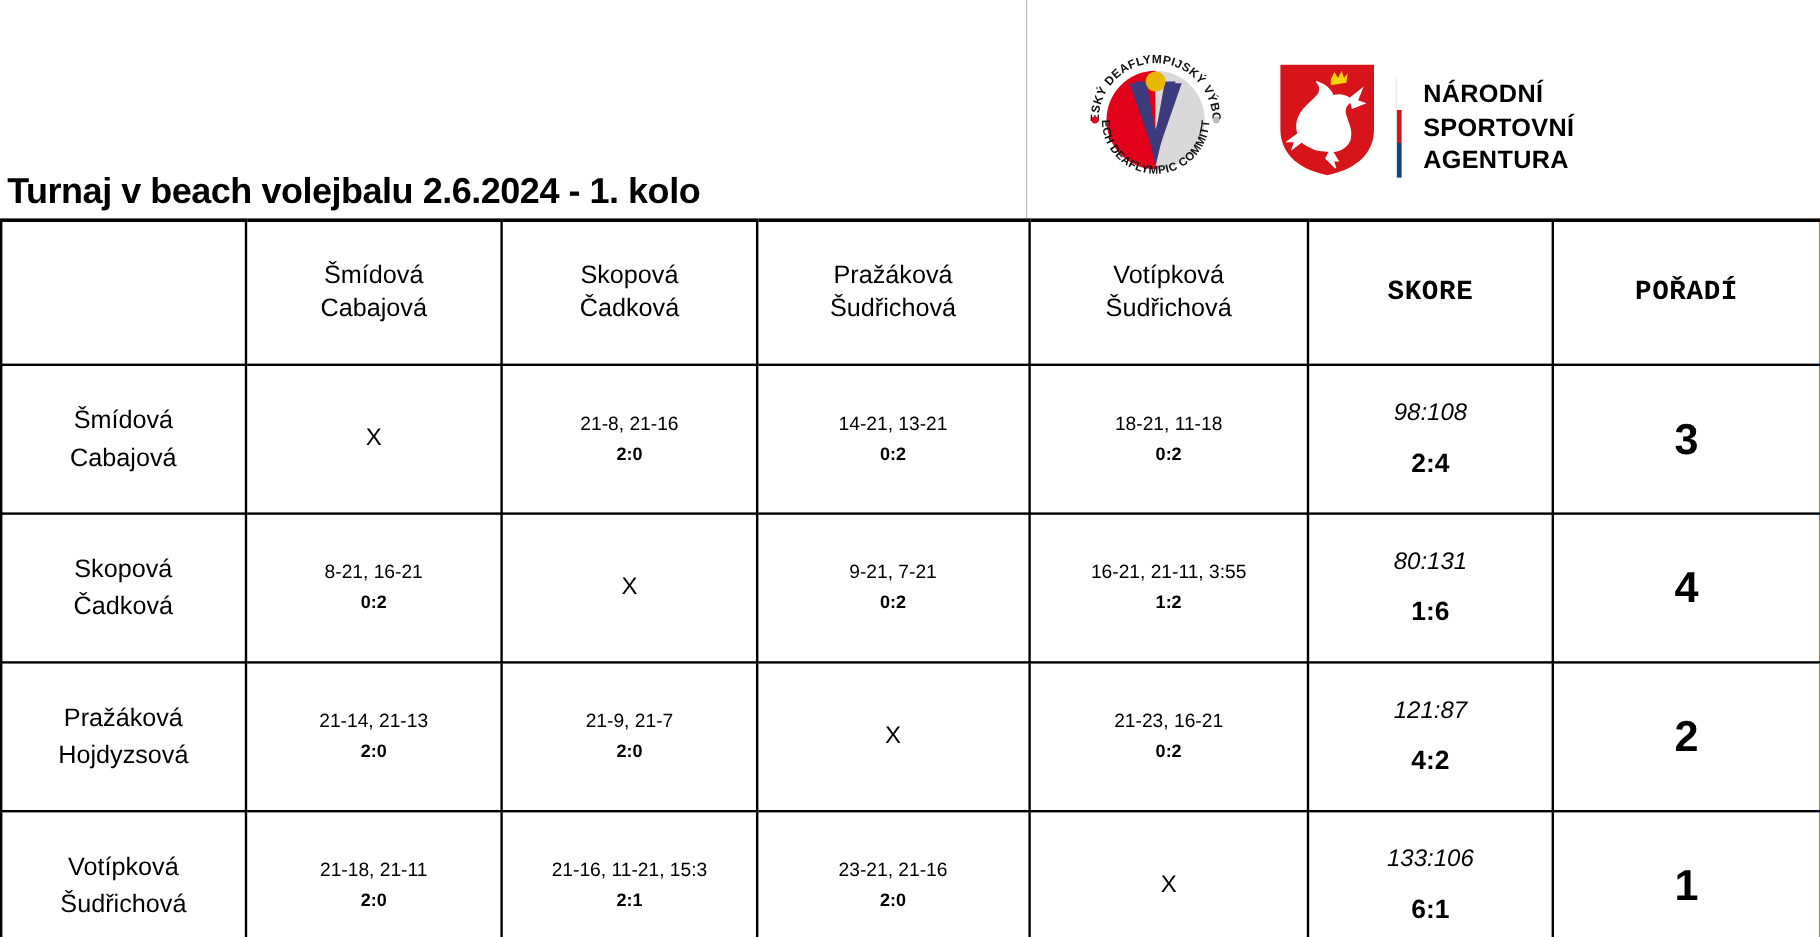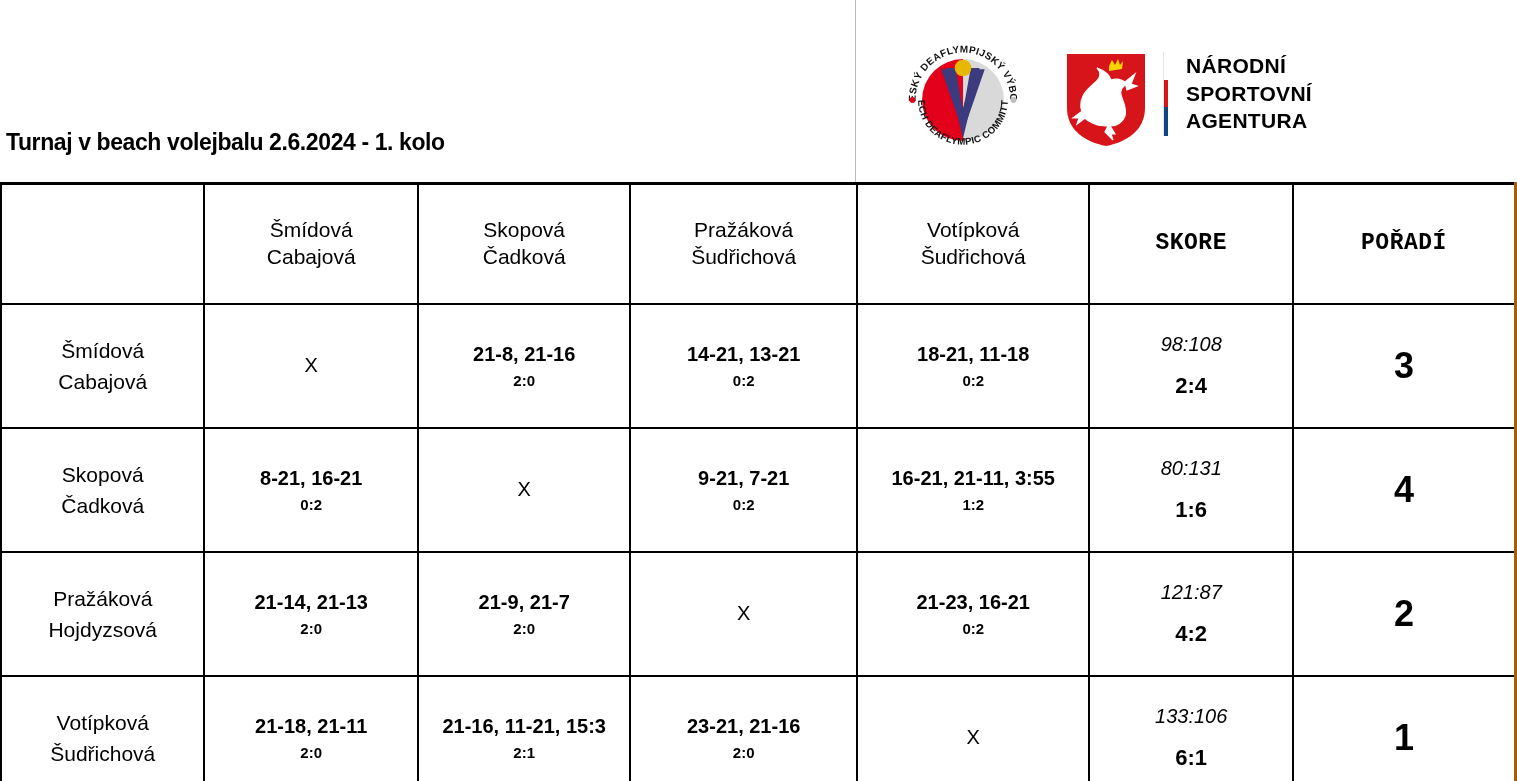--- a/index.html
+++ b/index.html
@@ -32,40 +32,40 @@
     position: absolute;
     left: 0;
     top: 0;
     width: 1517px;
     height: 182px;
   }
 
   .title {
     position: absolute;
     left: 6px;
-    top: 131px;
-    font-size: 23px;
+    top: 145px;
+    font-size: 30px;
     font-weight: bold;
     letter-spacing: -0.4px;
     white-space: nowrap;
     line-height: 1;
     font-family: "Liberation Sans", sans-serif;
   }
 
   .logos {
     position: absolute;
     right: 205px;
     top: 36px;
     display: flex;
     align-items: center;
     gap: 38px;
   }
 
   .logo-cdv { width: 128px; height: 128px; display: block; }
-  .logo-nsa { display: flex; align-items: flex-start; gap: 0px; }
+  .logo-nsa { display: flex; align-items: flex-end; gap: 0px; }
   .logo-nsa .shield { width: 82px; height: 96px; display: block; }
   .logo-nsa .tricolor {
     width: 4px;
     height: 84px;
     margin-left: 16px;
     background: linear-gradient(to bottom,
       #ffffff 0%, #ffffff 33%,
       #d7141a 33%, #d7141a 66%,
       #11457e 66%, #11457e 100%);
     border-left: 1px solid #e6e6e6;
@@ -92,39 +92,39 @@
     border-right: 2px solid #000;
     border-bottom: 2px solid #000;
     text-align: center;
     vertical-align: middle;
     padding: 2px 4px;
     font-size: 20px;
     line-height: 1.28;
   }
   table.standings tr.header-row td { border-top: 3px solid #000; }
   table.standings td.first-col { border-left: 2px solid #000; }
-  table.standings td.last-col { border-right: 3px solid #a16207; }
+  table.standings td.last-col { border-right: 1px solid #a16207; }
   table.standings tr.last-full-row td { border-bottom: 3px solid #000; }
 
   col.c-name   { width: 203px; }
   col.c-op     { width: 213px; }
   col.c-op2    { width: 212px; }
   col.c-op3    { width: 226px; }
   col.c-op4    { width: 232px; }
   col.c-score  { width: 203px; }
   col.c-rank   { width: 222px; }
 
   .hdr-cell { height: 114px; }
   .hdr-name { font-size: 21px; font-weight: normal; }
   .hdr-strong { font-size: 23px; font-weight: bold; letter-spacing: 0.5px; font-family: Liberation Mono, monospace; }
 
   .body-row td { height: 118px; }
   .row-label { font-size: 21px; font-weight: normal; line-height: 1.5; }
 
-  .sets { font-size: 20px; font-weight: bold; display: block; }
+  .sets { font-size: 16px; font-weight: normal; display: block; }
   .result { font-size: 15px; font-weight: bold; display: block; margin-top: 4px; }
   .xmark { font-size: 20px; font-weight: normal; }
   .score-points { font-size: 20px; font-weight: normal; display: block; font-style: italic; }
   .score-sets { font-size: 22px; font-weight: bold; display: block; margin-top: 14px; }
   .rank { font-size: 36px; font-weight: bold; }
 </style>
 </head>
 <body>
 
 <div class="page-rule"></div>

